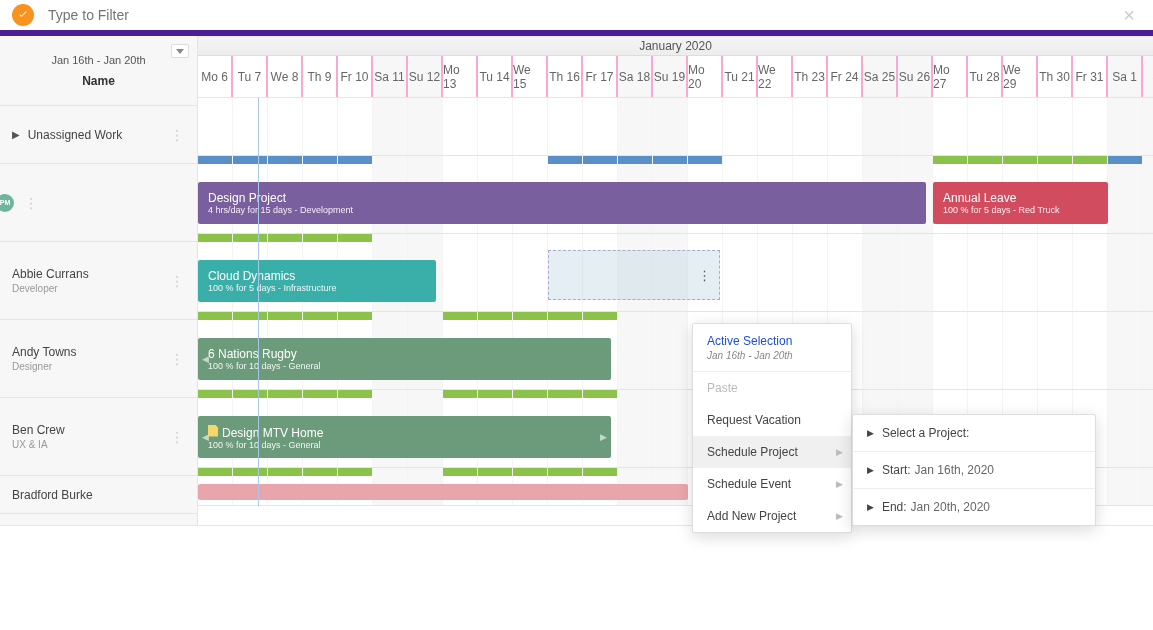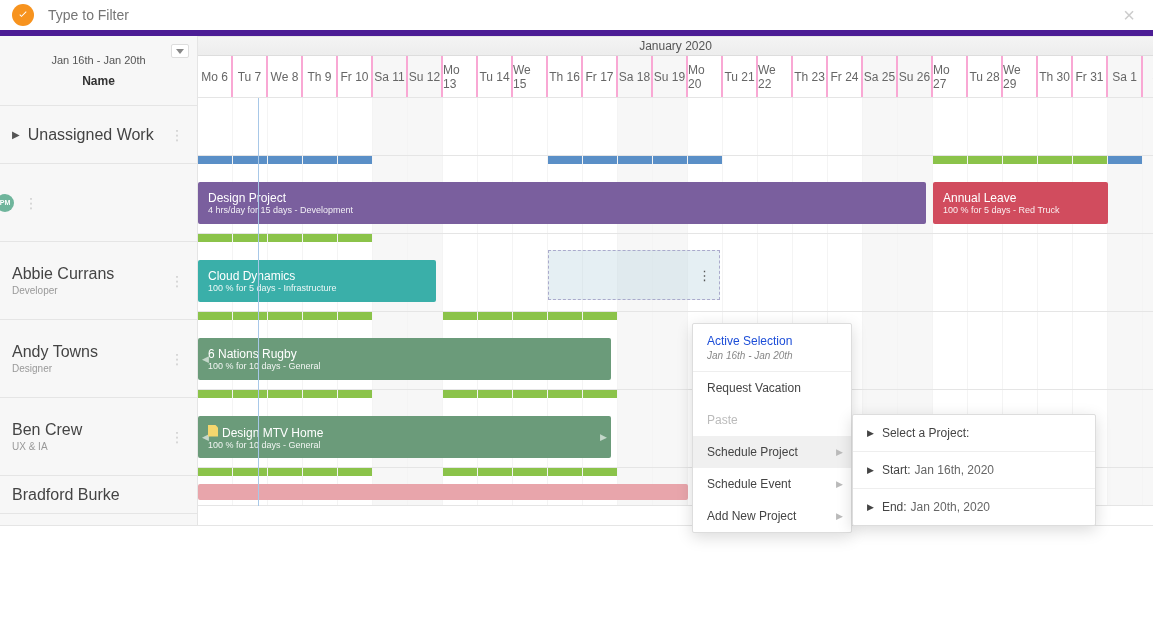--- a/index.html
+++ b/index.html
@@ -11,21 +11,21 @@
 .close-x{color:#ccc;font-size:20px;cursor:pointer;padding:0 6px}
 .main{display:flex;height:490px;border-bottom:1px solid #e5e5e5}
 .left-col{width:198px;flex-shrink:0;background:#f7f7f7;border-right:1px solid #e5e5e5}
 .left-header{height:70px;position:relative;border-bottom:1px solid #e5e5e5;display:flex;flex-direction:column;align-items:center;justify-content:center}
 .date-range-label{font-size:11px;color:#555;margin-bottom:8px}
 .name-label{font-size:12px;font-weight:600;color:#333}
 .caret-btn{position:absolute;right:8px;top:8px;width:18px;height:14px;background:#fff;border:1px solid #ddd;border-radius:2px;display:flex;align-items:center;justify-content:center;cursor:pointer}
 .caret-btn::after{content:'';border-left:4px solid transparent;border-right:4px solid transparent;border-top:5px solid #888}
 .resource-row{height:78px;border-bottom:1px solid #e5e5e5;display:flex;align-items:center;padding:0 10px 0 12px;position:relative}
 .resource-row.small{height:58px}
-.resource-name{font-size:16px;color:#444}
+.resource-name{font-size:12px;color:#444}
 .resource-role{font-size:10px;color:#999;margin-top:2px}
 .resource-info{flex:1}
 .expand-arrow{margin-right:8px;color:#555;font-size:10px}
 .dots{color:#ccc;font-size:14px;letter-spacing:-1px;cursor:pointer;padding:4px}
 .avatar{width:18px;height:18px;border-radius:50%;background:#6fb59c;color:#fff;font-size:7px;font-weight:700;display:flex;align-items:center;justify-content:center;margin-right:6px;position:absolute;left:-4px}
 .right-col{flex:1;overflow:hidden;position:relative}
 .month-header{height:20px;background:linear-gradient(#f4f4f4,#ededed);border-bottom:1px solid #ddd;display:flex;align-items:center;justify-content:center;font-size:12px;color:#555;border-top:1px solid #e8e8e8}
 .days-header{height:42px;display:flex;border-bottom:1px solid #e5e5e5;background:#fff}
 .day-cell{width:35px;flex-shrink:0;display:flex;align-items:center;justify-content:center;font-size:12px;color:#666;border-right:2px solid #f9a8d4}
 .day-cell.weekend{background:#f7f7f7}
@@ -483,22 +483,22 @@
       </div>
     </div>
   </div>
 </div>
 
 <div class="popup popup-primary">
   <div class="popup-header">
     <div class="title">Active Selection</div>
     <div class="sub">Jan 16th - Jan 20th</div>
   </div>
+  <div class="popup-item disabled">Paste</div>
   <div class="popup-item">Request Vacation</div>
-  <div class="popup-item disabled">Paste</div>
   <div class="popup-item active">
     <span>Schedule Project</span>
     <span class="sub-arrow">▶</span>
   </div>
   <div class="popup-item">
     <span>Schedule Event</span>
     <span class="sub-arrow">▶</span>
   </div>
   <div class="popup-item">
     <span>Add New Project</span>

